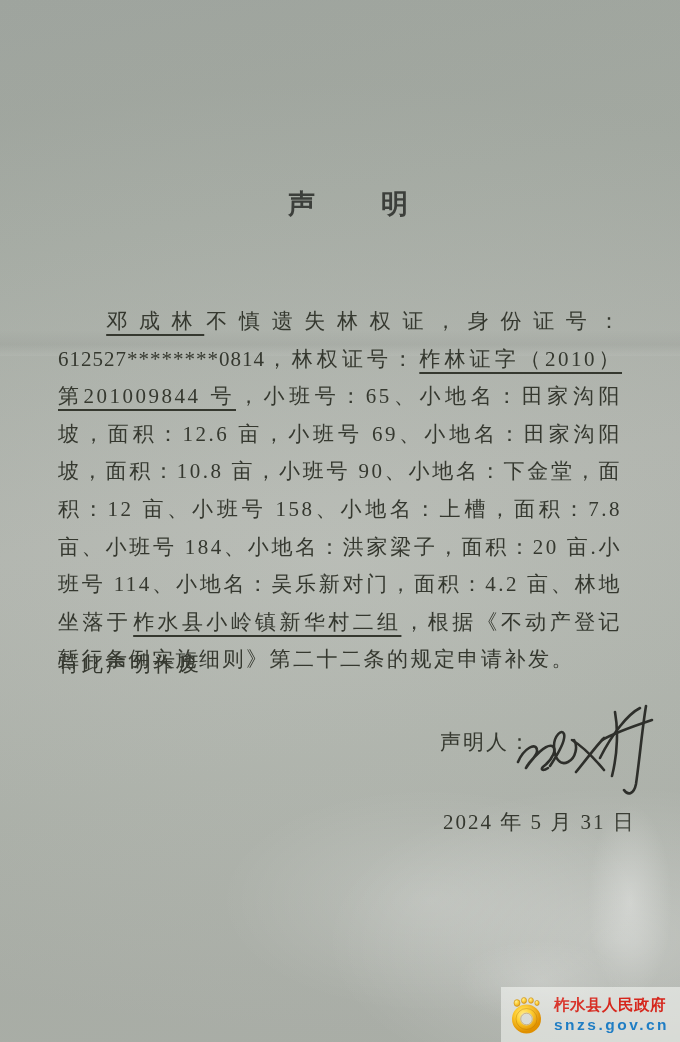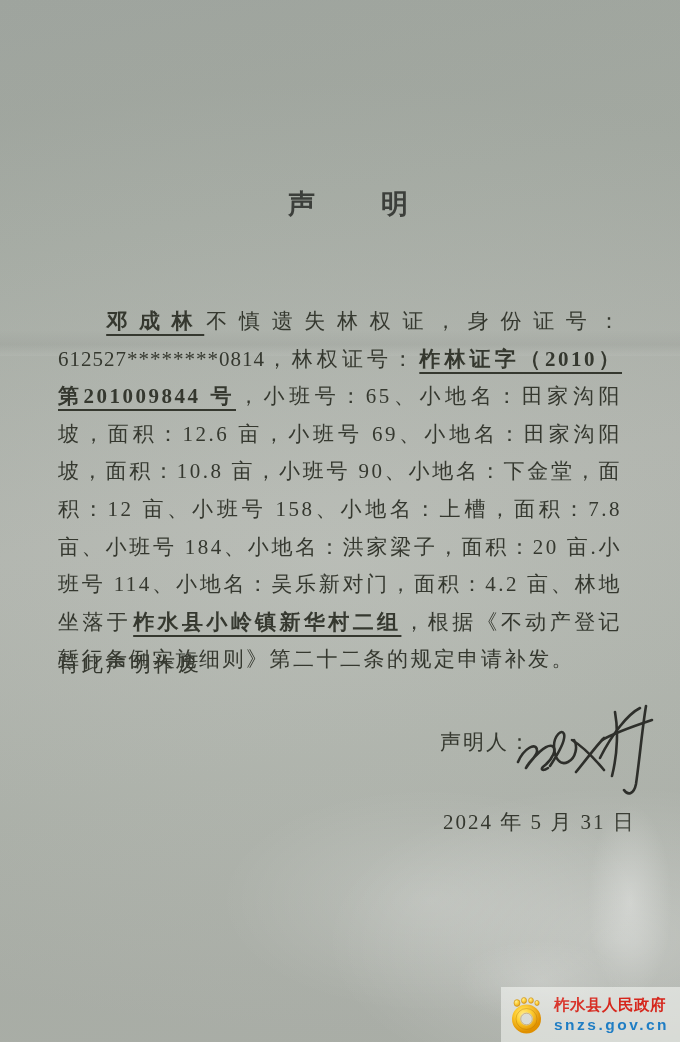--- a/index.html
+++ b/index.html
@@ -38,21 +38,20 @@
   .body-text{
     position:absolute;left:58px;top:282px;width:564px;
     font-size:21px;line-height:37.6px;letter-spacing:2.5px;
     text-align:justify;text-indent:2.2em;color:#35382f;
   }
   .u{
     text-decoration:underline;
     text-underline-offset:6px;
     text-decoration-thickness:1.5px;
     padding:0 2px;
-    font-weight:bold;
   }
   .num{letter-spacing:1px;}
   .closing{
     position:absolute;left:58px;top:650px;
     font-size:21px;letter-spacing:3px;color:#35382f;
   }
   .signer-row{
     position:absolute;left:440px;top:728px;
     font-size:21px;letter-spacing:2px;color:#35382f;
   }

